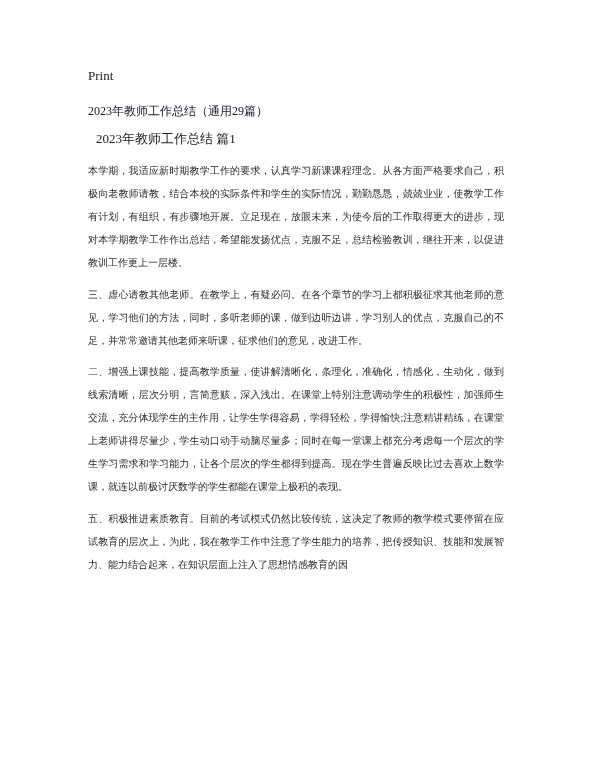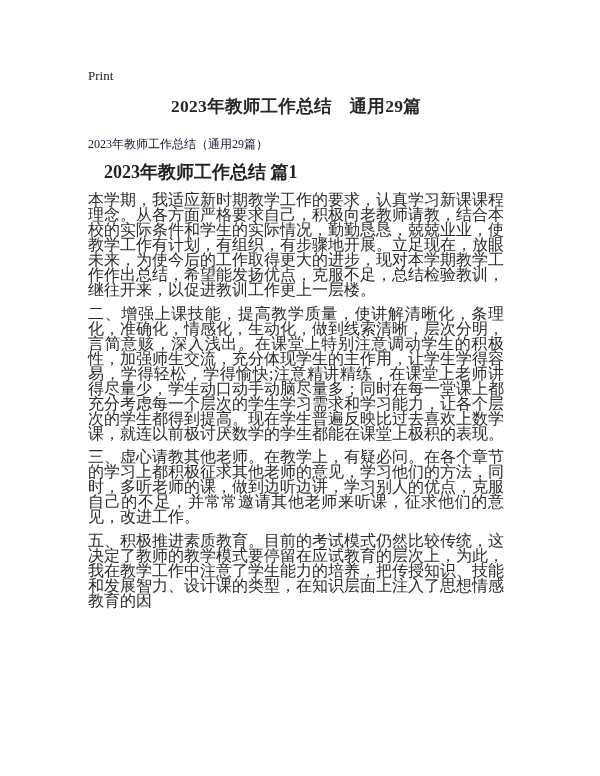--- a/index.html
+++ b/index.html
@@ -38,52 +38,51 @@
     color: #262626;
     letter-spacing: 0.3px;
   }
   .doc-subtitle {
     margin-top: 20px;
     font-size: 12px;
     line-height: 15px;
     color: #0f172a;
   }
   .section-heading {
-    margin: 12px 0 0 16px;
-    font-size: 18px;
+    margin: 12px 0 0 8px;
+    font-size: 13px;
     line-height: 16px;
-    font-weight: 700;
+    font-weight: 400;
     color: #222222;
   }
   .body-text {
     margin-top: 12px;
   }
   .body-text p {
     margin: 0 0 8.5px 0;
-    font-size: 16px;
-    line-height: 15px;
+    font-size: 10px;
+    line-height: 23px;
     color: #2a2a2a;
     text-align: justify;
     text-justify: inter-ideograph;
     font-family: Liberation Serif, serif;
   }
 </style>
 </head>
 <body>
 
 <div class="page">
 
   <a class="print-link">Print</a>
 
-  <h1 class="doc-title">2023年教师工作总结　通用29篇</h1>
 
   <div class="doc-subtitle">2023年教师工作总结（通用29篇）</div>
 
   <h2 class="section-heading">2023年教师工作总结 篇1</h2>
 
   <div class="body-text">
     <p>本学期，我适应新时期教学工作的要求，认真学习新课课程理念。从各方面严格要求自己，积极向老教师请教，结合本校的实际条件和学生的实际情况，勤勤恳恳，兢兢业业，使教学工作有计划，有组织，有步骤地开展。立足现在，放眼未来，为使今后的工作取得更大的进步，现对本学期教学工作作出总结，希望能发扬优点，克服不足，总结检验教训，继往开来，以促进教训工作更上一层楼。</p>
+    <p>三、虚心请教其他老师。在教学上，有疑必问。在各个章节的学习上都积极征求其他老师的意见，学习他们的方法，同时，多听老师的课，做到边听边讲，学习别人的优点，克服自己的不足，并常常邀请其他老师来听课，征求他们的意见，改进工作。</p>
     <p>二、增强上课技能，提高教学质量，使讲解清晰化，条理化，准确化，情感化，生动化，做到线索清晰，层次分明，言简意赅，深入浅出。在课堂上特别注意调动学生的积极性，加强师生交流，充分体现学生的主作用，让学生学得容易，学得轻松，学得愉快;注意精讲精练，在课堂上老师讲得尽量少，学生动口动手动脑尽量多；同时在每一堂课上都充分考虑每一个层次的学生学习需求和学习能力，让各个层次的学生都得到提高。现在学生普遍反映比过去喜欢上数学课，就连以前极讨厌数学的学生都能在课堂上极积的表现。</p>
-    <p>三、虚心请教其他老师。在教学上，有疑必问。在各个章节的学习上都积极征求其他老师的意见，学习他们的方法，同时，多听老师的课，做到边听边讲，学习别人的优点，克服自己的不足，并常常邀请其他老师来听课，征求他们的意见，改进工作。</p>
-    <p>五、积极推进素质教育。目前的考试模式仍然比较传统，这决定了教师的教学模式要停留在应试教育的层次上，为此，我在教学工作中注意了学生能力的培养，把传授知识、技能和发展智力、设计课的类型，在知识层面上注入了思想情感教育的因</p>
+    <p>五、积极推进素质教育。目前的考试模式仍然比较传统，这决定了教师的教学模式要停留在应试教育的层次上，为此，我在教学工作中注意了学生能力的培养，把传授知识、技能和发展智力、能力结合起来，在知识层面上注入了思想情感教育的因</p>
   </div>
 
 </div>
 
 </body></html>

